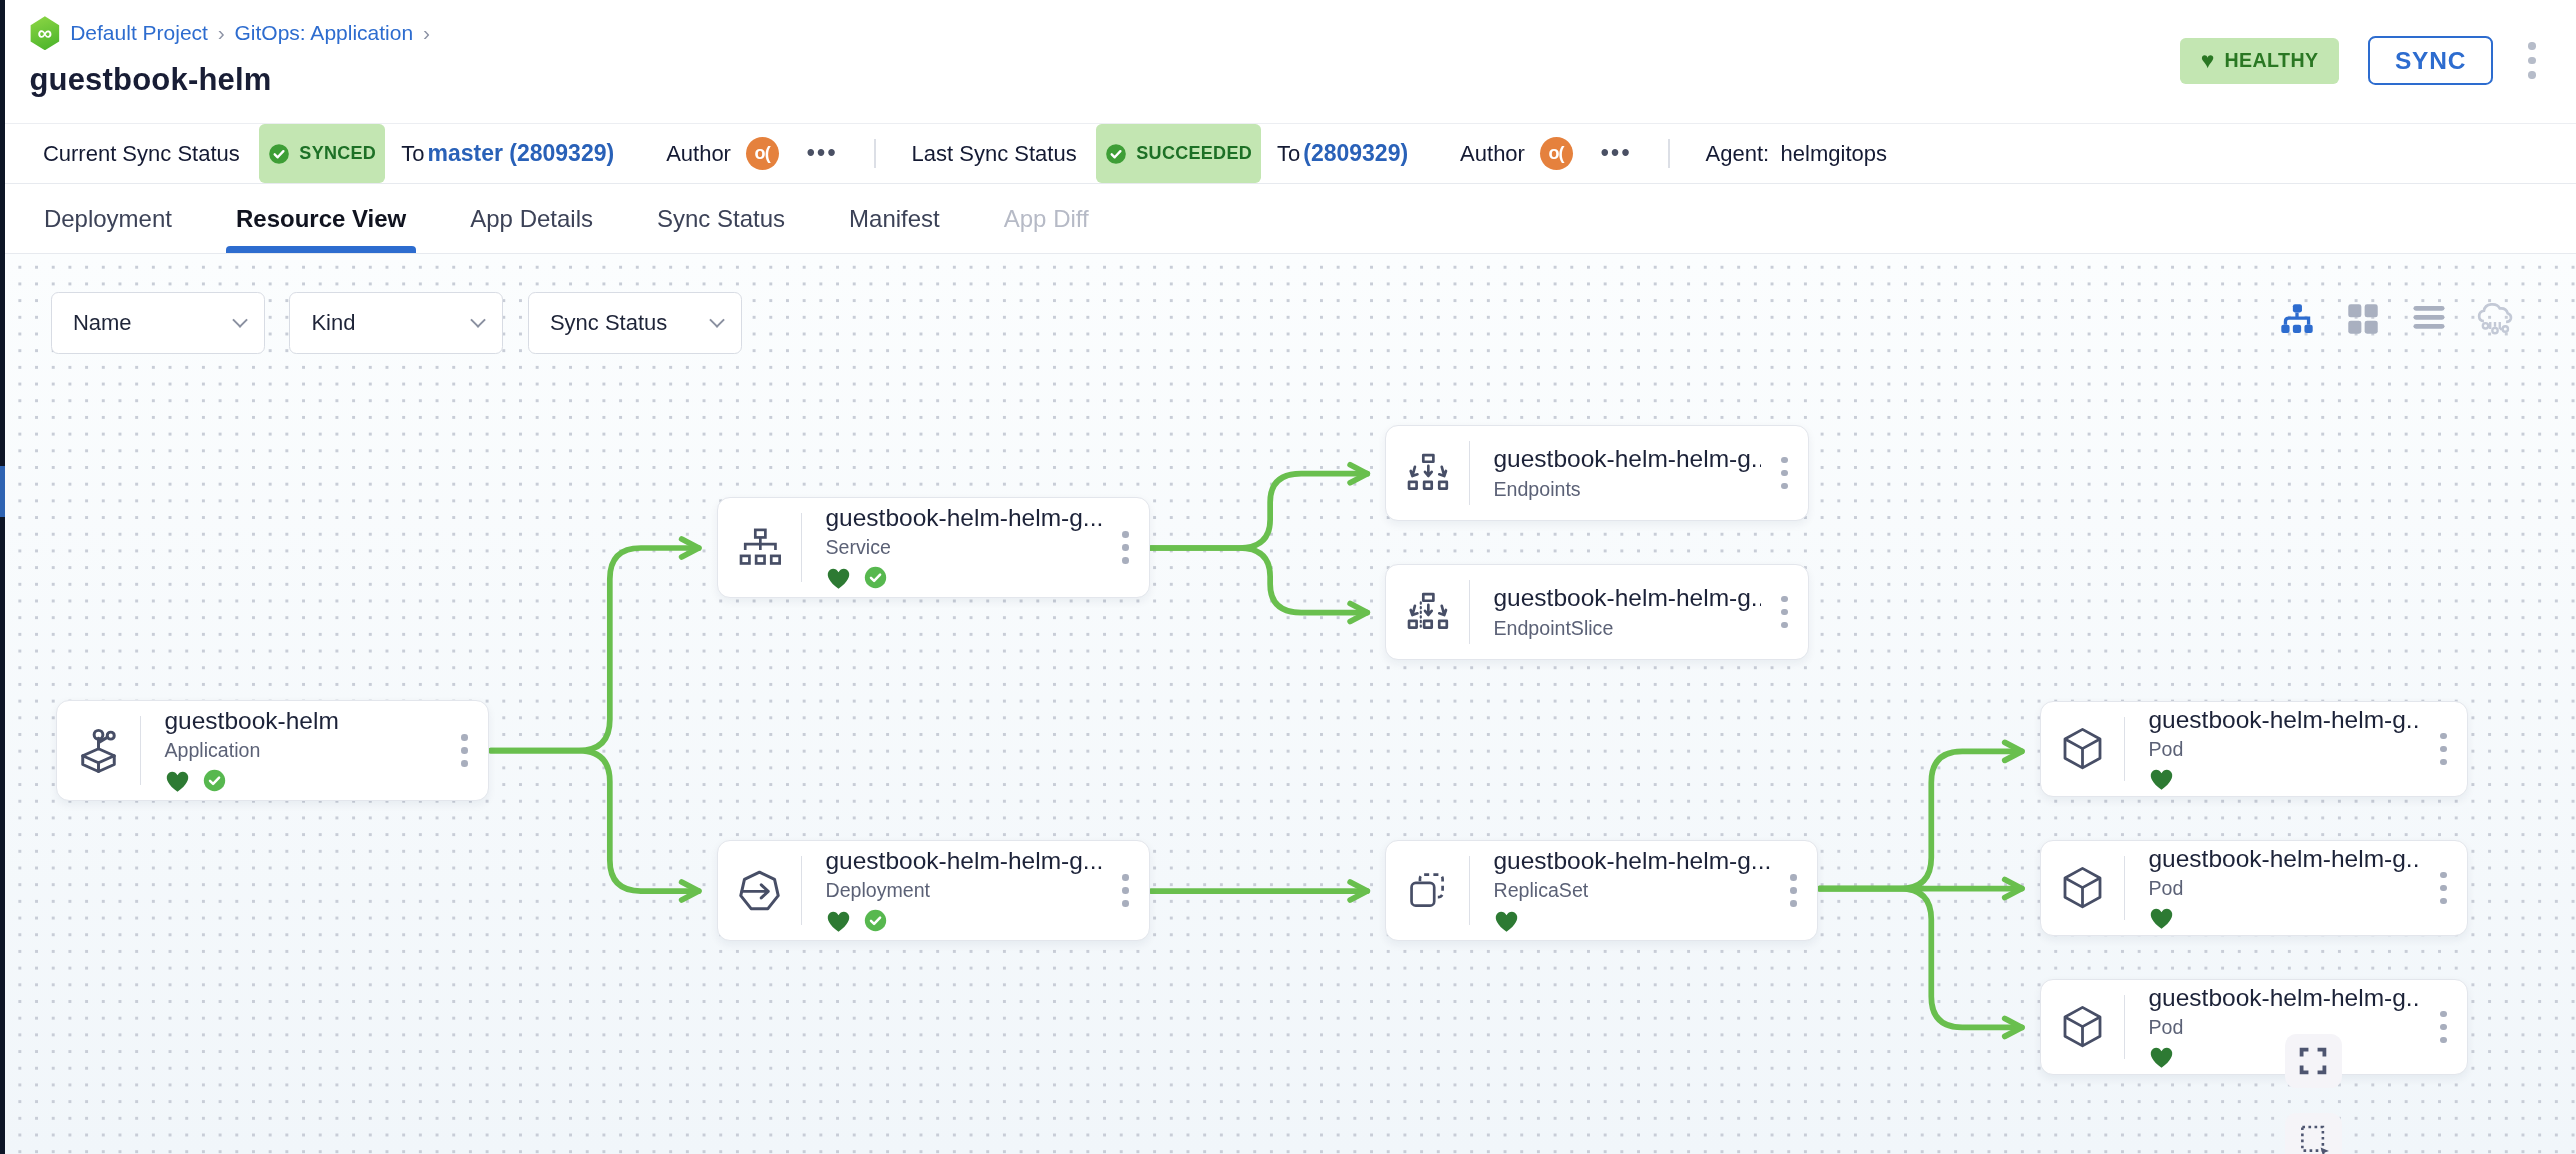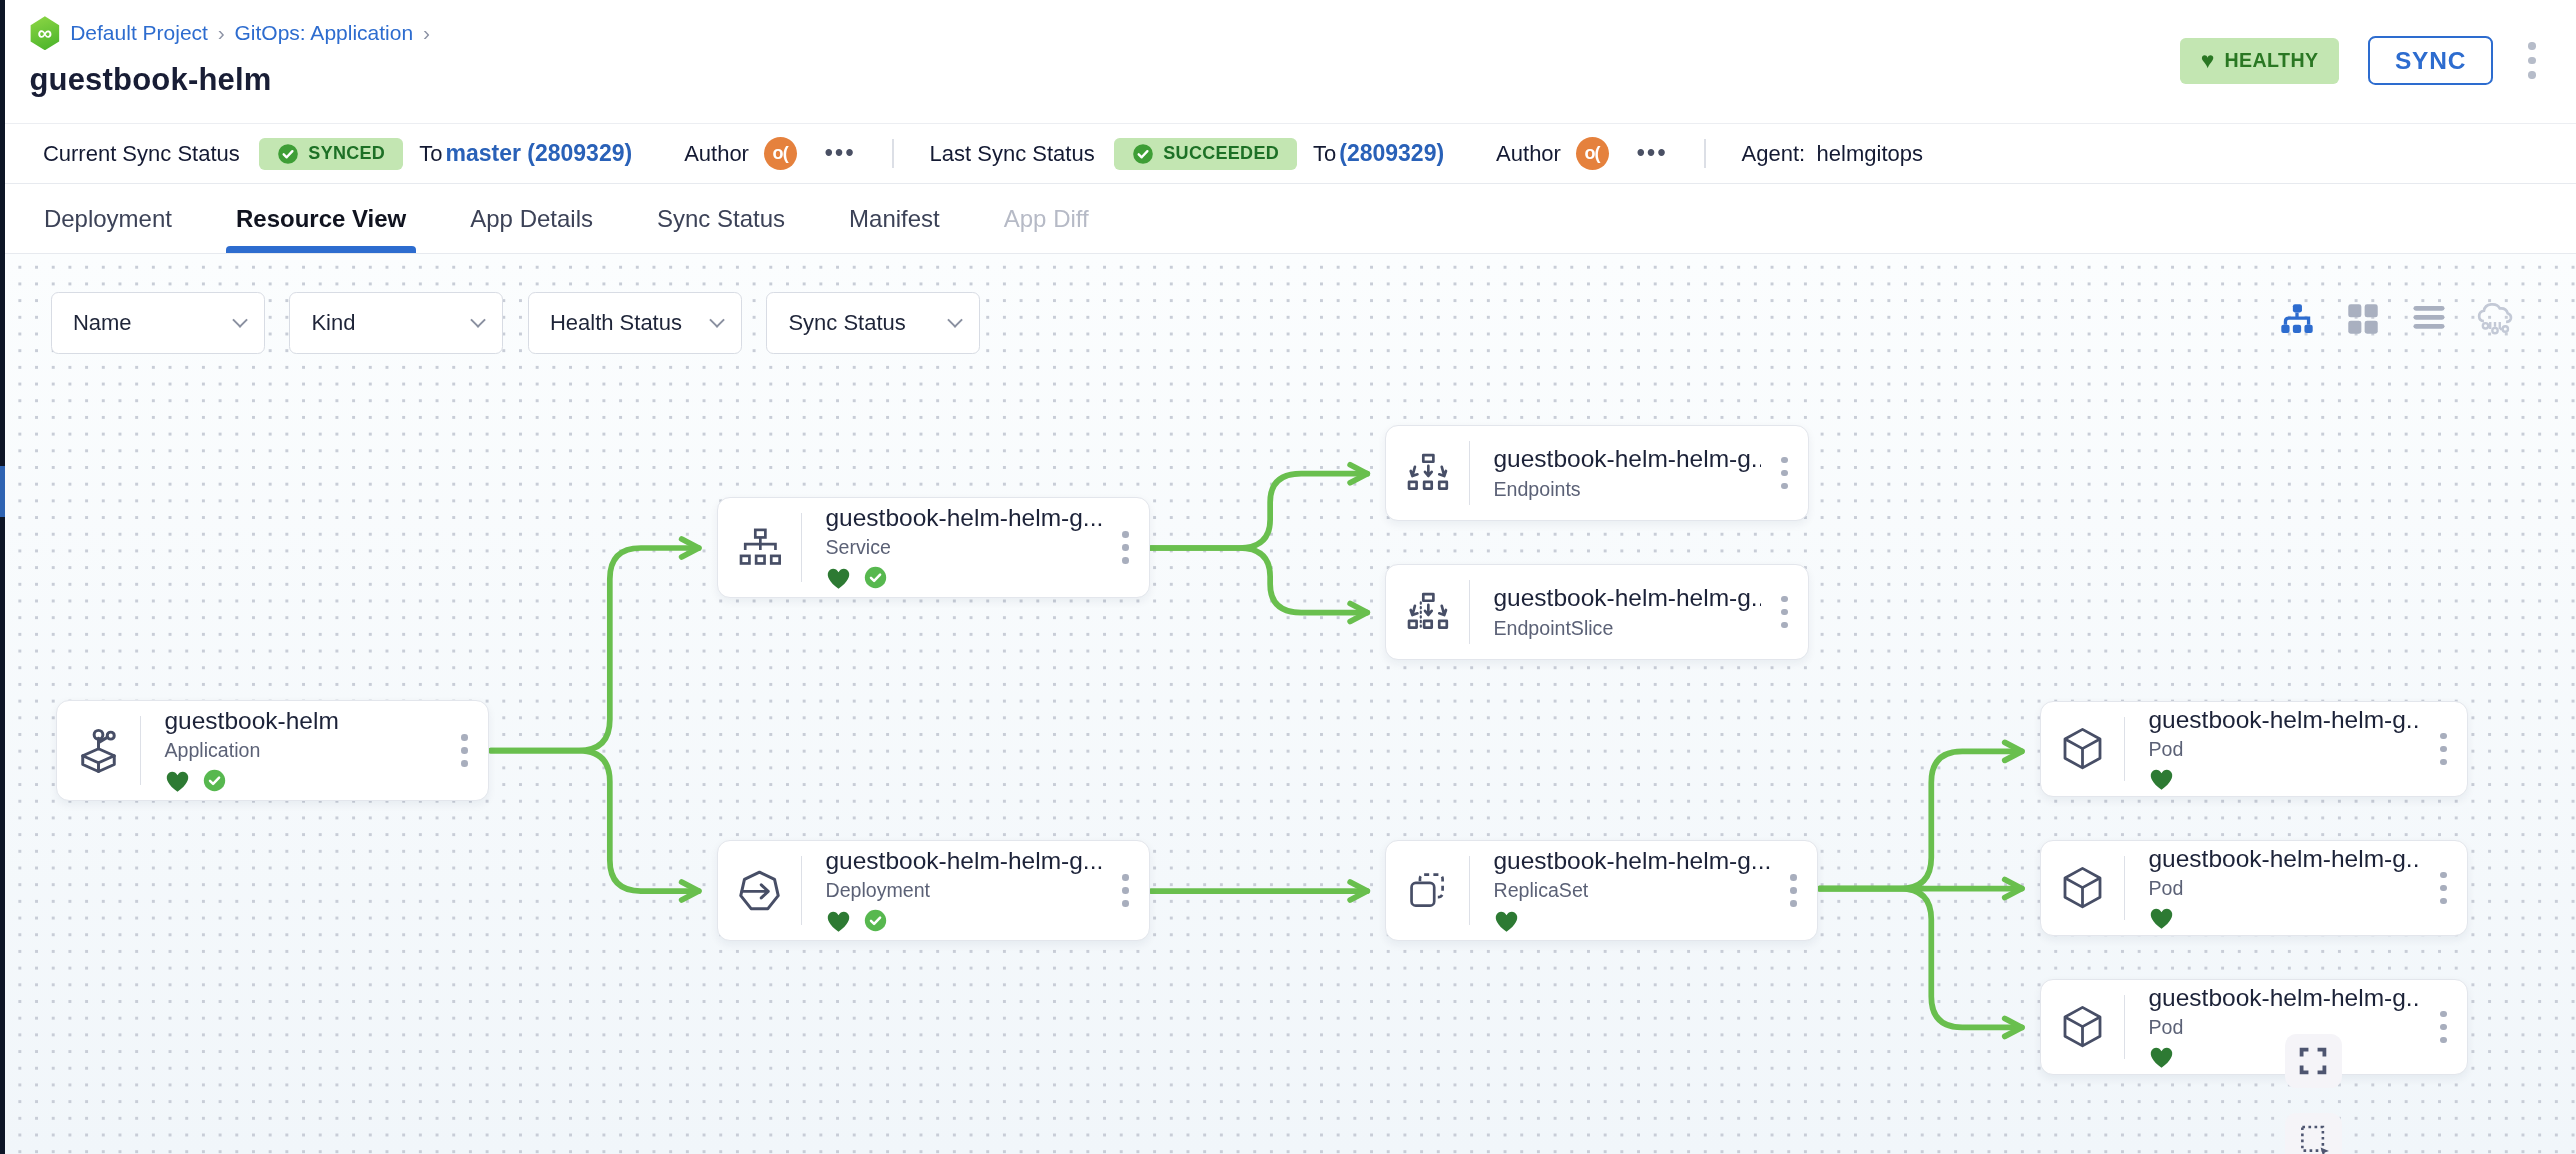--- a/index.html
+++ b/index.html
@@ -27,21 +27,21 @@
      color:#2a7723; font-weight:bold; font-size:19.6px; letter-spacing:0.4px; }
   .healthy-badge .heart { font-size:23px; line-height:1; }
   .sync-button { height:49px; min-width:121px; padding:0 24.5px; background:#fff; border:2.4px solid #2d6ccf; border-radius:7.3px;
      color:#2d6ccf; font-weight:bold; font-size:24.5px; letter-spacing:0.8px; display:flex; align-items:center; justify-content:center; cursor:pointer; }
   .vkebab { display:flex; flex-direction:column; gap:7.3px; padding:4.9px 6.5px; cursor:pointer; }
   .vkebab i { width:7.3px; height:7.3px; border-radius:50%; background:#b6bcc9; }
 
   
   .statusbar { height:60px; background:#fff; border-bottom:0.8px solid #e7eaef; display:flex; align-items:center; padding:0 38px; font-size:22px; color:#141a33; }
   .sb-label { white-space:nowrap; }
-  .sb-badge { display:flex; align-items:center; gap:9px; height:32px; padding:0 18px; margin-left:19.6px; background:#c3e6b2; border-radius:5.7px;
+  .sb-badge { display:flex; align-items:center; gap:9px; height:59px; padding:0 9px; margin-left:19.6px; background:#c3e6b2; border-radius:5.7px;
      color:#1d7026; font-weight:bold; font-size:18px; letter-spacing:0.3px; }
   .sb-to { margin-left:16px; }
   .sb-rev { margin-left:3px; color:#2961b8; font-weight:bold; font-size:23px; cursor:pointer; white-space:nowrap; }
   .sb-author { margin-left:52px; }
   .avatar { margin-left:14.7px; width:33px; height:33px; border-radius:50%; background:#e5813d; color:#fff; font-size:18px; font-weight:bold;
      display:flex; align-items:center; justify-content:center; overflow:hidden; letter-spacing:-0.8px; flex:none; }
   .sb-more { margin-left:28px; color:#4a5064; font-size:23px; font-weight:bold; letter-spacing:2.4px; cursor:pointer; }
   .sb-divider { width:1.6px; height:29px; background:#dcdfe6; margin:0 36px; flex:none; }
   .sb-agent-value { margin-left:11.4px; }
 
@@ -173,24 +173,20 @@
       <div class="filters">
         <div class="filter">
             <span>Name</span>
             <span class="chev"></span>
           </div>
         <div class="filter">
             <span>Kind</span>
             <span class="chev"></span>
           </div>
         <div class="filter">
-            <span>Health Status</span>
-            <span class="chev"></span>
-          </div>
-        <div class="filter">
             <span>Sync Status</span>
             <span class="chev"></span>
           </div>
       </div>
 
       <div class="view-toggles">
         <div class="vt">
           <svg width="38" height="38" viewBox="0 0 46 46">
             <rect x="18" y="5" width="11" height="10" rx="2.5" fill="#2d6ccf"></rect>
             <path d="M23 15 V22 M9 30 V26 Q9 22 13 22 H33 Q37 22 37 22 V30 M37 22 Q37 22 37 26 V30" fill="none" stroke="#2d6ccf" stroke-width="4"></path>

